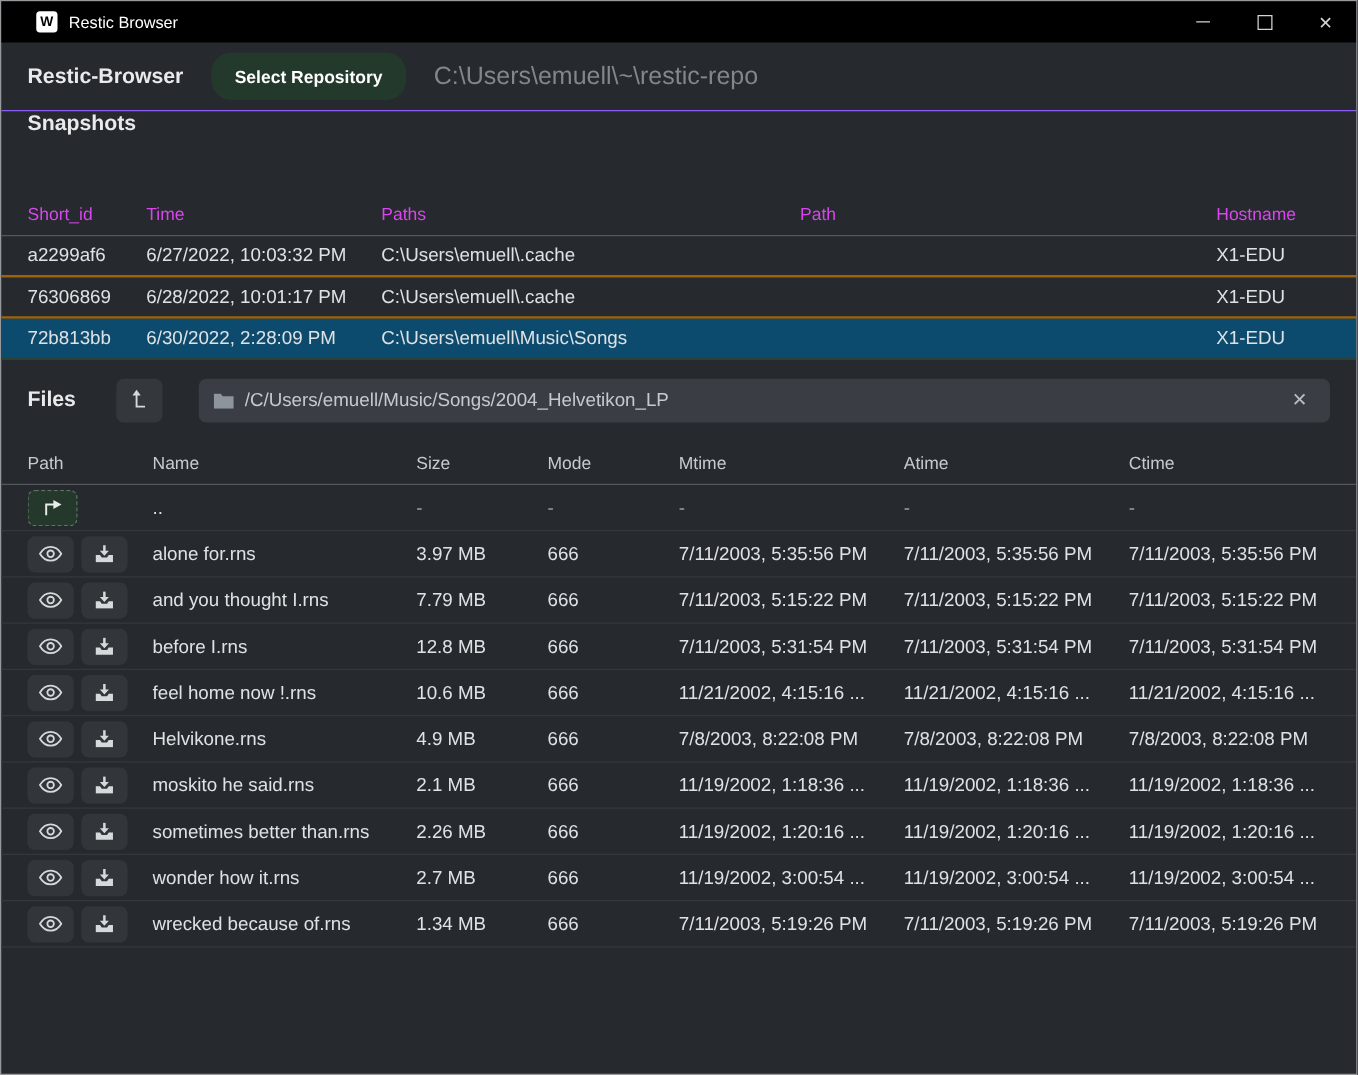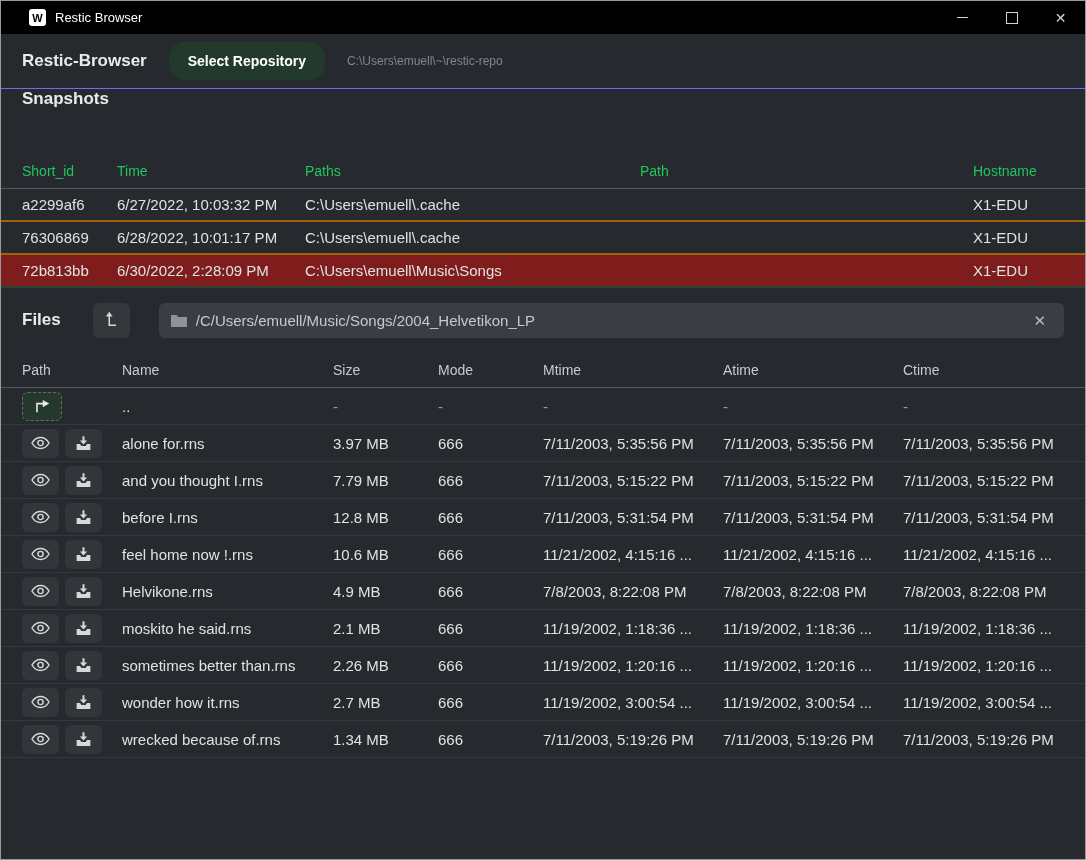--- a/index.html
+++ b/index.html
@@ -17,29 +17,29 @@
   .tb-title{color:#fff;font-size:13px;margin-left:9px;}
   .tb-controls{margin-left:auto;display:flex;height:100%;}
   .tb-btn{width:49px;height:100%;background:transparent;border:none;display:flex;align-items:center;justify-content:center;color:#d2d4d6;cursor:default;}
   .g-min{width:11px;height:1px;background:#d2d4d6;}
   .g-max{width:10px;height:10px;border:1px solid #d2d4d6;background:transparent;}
   .g-close{font-size:14px;line-height:1;color:#d2d4d6;}
   
   .appheader{height:54px;flex:0 0 auto;display:flex;align-items:center;padding:0 21px;gap:22px;border-bottom:1px solid #8b5cf6;}
   .app-name{color:#e8eaec;font-weight:bold;font-size:17px;}
   .select-repo{background:#22392b;color:#fff;font-weight:bold;font-size:14px;border:none;border-radius:16px;padding:11px 19px;cursor:pointer;}
-  .repo-path{color:#82868d;font-size:12px;}
+  .repo-path{color:#82868d;font-size:20px;}
   
   .section-title-row{height:64px;flex:0 0 auto;display:flex;padding:0 21px;}
   .section-title{color:#e8eaec;font-weight:bold;font-size:17px;}
   
   .snap-grid{display:grid;grid-template-columns:95px 188px 335px 333px 1fr;padding:0 21px;align-items:center;}
-  .snap-head{height:36px;box-sizing:border-box;border-bottom:1px solid #54585d;color:#22c55e;font-size:14px;flex:0 0 auto;}
+  .snap-head{height:36px;box-sizing:border-box;border-bottom:1px solid #54585d;color:#d946ef;font-size:14px;flex:0 0 auto;}
   .snap-row{height:33px;box-sizing:border-box;border-bottom:2px solid #a16207;color:#dfe2e5;font-size:15px;flex:0 0 auto;cursor:pointer;}
-  .snap-row.selected{background:#7f1d1d;border-bottom-color:#2c4237;}
+  .snap-row.selected{background:#0c4a6e;border-bottom-color:#2c4237;}
   .cell{white-space:nowrap;overflow:hidden;text-overflow:ellipsis;}
   
   .files-bar{height:64px;flex:0 0 auto;display:flex;align-items:center;padding:0 21px;gap:29px;}
   .files-title{color:#e8eaec;font-weight:bold;font-size:17px;margin-right:3px;}
   .tool-btn{width:37px;height:35px;flex:0 0 auto;background:#34383d;border:none;border-radius:6px;color:#d6d9db;display:flex;align-items:center;justify-content:center;cursor:pointer;}
   .path-input{flex:1;height:35px;box-sizing:border-box;background:#3a3e44;border-radius:6px;display:flex;align-items:center;padding:0 12px;gap:9px;}
   .path-text{color:#c6c9cd;font-size:15px;flex:1;white-space:nowrap;overflow:hidden;}
   .folder-ic{color:#8d949c;display:flex;flex:0 0 auto;}
   .clear-btn{background:none;border:none;color:#b9bdc2;font-size:15px;line-height:1;cursor:pointer;flex:0 0 auto;}
   

